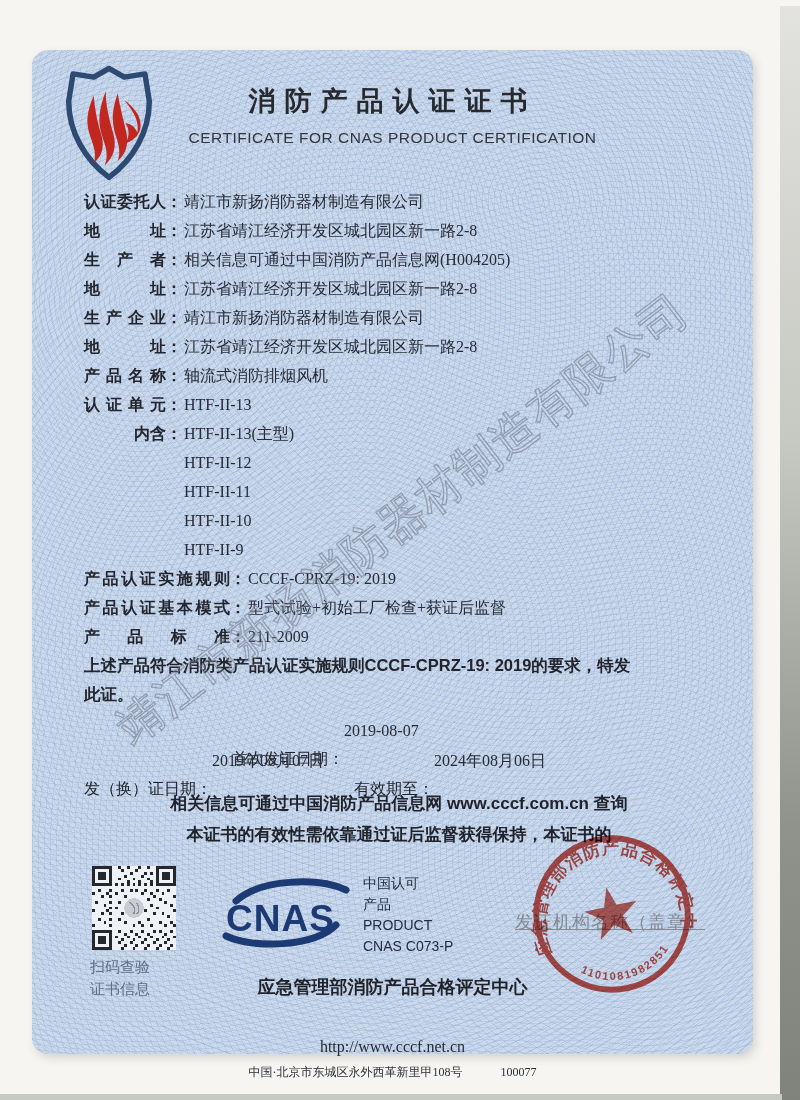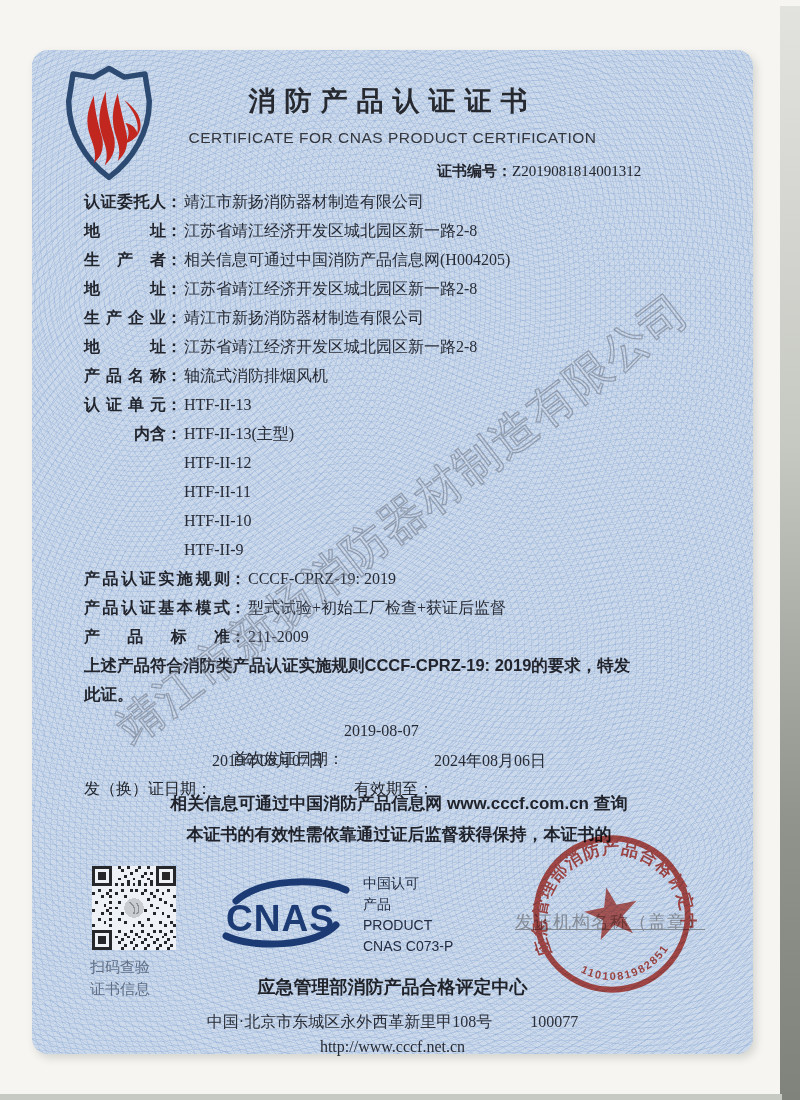--- a/index.html
+++ b/index.html
@@ -59,21 +59,21 @@
     line-height:22px;color:#5f6e85;font-family:"Liberation Serif",serif;}
   .cnas{position:absolute;left:188px;top:827px;width:132px;height:72px;}
   .cnas-caption{position:absolute;left:331px;top:823px;font-size:14px;line-height:21px;
     color:#232c42;}
   .seal-overlay{position:absolute;left:483px;top:860px;width:230px;font-size:18px;
     letter-spacing:1px;color:#848a94;z-index:3;text-decoration:underline;}
   .seal{position:absolute;left:495px;top:779px;width:170px;height:170px;z-index:4;
     opacity:.88;mix-blend-mode:multiply;transform:rotate(-12deg);}
   .org{position:absolute;left:0;right:0;top:925px;text-align:center;
     font-size:18px;font-weight:bold;color:#1f2229;z-index:2;}
-  .addr{position:absolute;left:0;right:0;top:962px;text-align:center;font-size:16px;
+  .addr{position:absolute;left:0;right:0;top:1014px;text-align:center;font-size:12px;
     color:#2a2e38;font-family:"Liberation Serif",serif;z-index:2;}
   .addr .pc{display:inline-block;margin-left:38px;}
   .url{position:absolute;left:0;right:0;top:988px;text-align:center;font-size:16px;
     color:#262a33;font-family:"Liberation Serif",serif;z-index:2;}
 </style>
 </head>
 <body>
 
 <div class="stage">
 
@@ -84,23 +84,20 @@
       <g fill="#c2271f">
         <path d="M36 30 c-6 14 -8 24 -3 38 c3 9 6 16 3 24 c8 -7 10 -16 7 -26 c-4 -13 -6 -24 -7 -36 z"></path>
         <path d="M47 26 c-6 16 -8 28 -3 42 c3 9 6 17 2 26 c9 -8 11 -18 8 -29 c-4 -14 -7 -26 -7 -39 z"></path>
         <path d="M58 28 c-5 14 -6 25 -2 38 c3 9 5 16 2 24 c8 -7 10 -16 8 -26 c-3 -13 -6 -24 -8 -36 z"></path>
         <path d="M64 34 c9 7 15 14 15 23 c0 9 -6 14 -14 17 c4 -7 4 -13 0 -19 c6 1 9 4 11 9 c2 -10 -3 -19 -12 -30 z"></path>
       </g>
     </svg>
 
     <div class="title">消防产品认证证书</div>
     <div class="subtitle">CERTIFICATE FOR CNAS PRODUCT CERTIFICATION</div>
-    <div class="certno">
-      <span class="l">证书编号</span><span class="l">：</span><span class="v">Z2019081814001312</span>
-    </div>
 
     <div class="watermark">靖江市新扬消防器材制造有限公司</div>
 
     <div class="content">
       <div class="row">
           <span class="lab">认证委托人</span>
           <span class="colon">：</span>
           <span class="val">靖江市新扬消防器材制造有限公司</span>
         </div>
       <div class="row">

